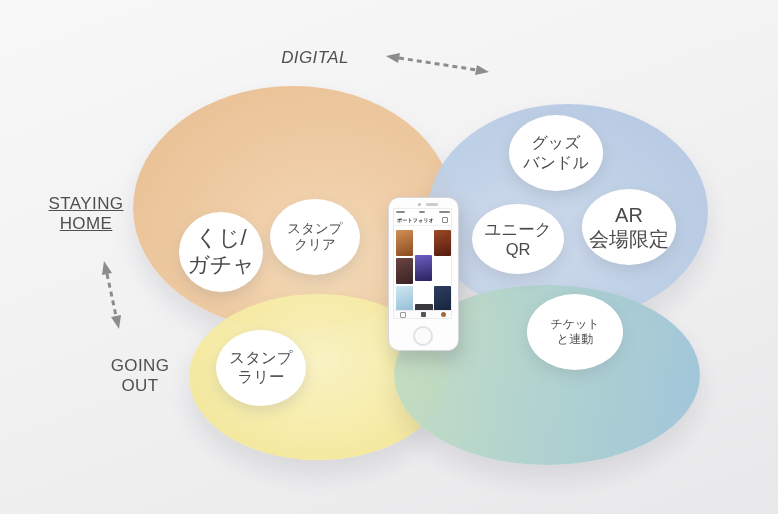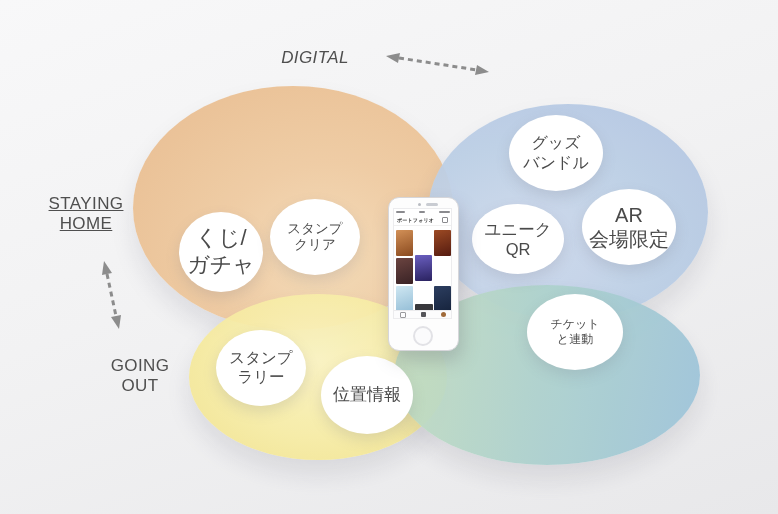--- a/index.html
+++ b/index.html
@@ -125,24 +125,20 @@
     <span>会場限定</span>
   </div>
   <div class="bubble b-qr">
     <span>ユニーク</span>
     <span>QR</span>
   </div>
   <div class="bubble b-stamp">
     <span>スタンプ</span>
     <span>ラリー</span>
   </div>
-  <div class="bubble b-location">
-    <span>位置情報</span>
-    <span></span>
-  </div>
   <div class="bubble b-ticket">
     <span>チケット</span>
     <span>と連動</span>
   </div>
 
   <div class="phone">
     <div class="cam-dot"></div>
     <div class="speaker"></div>
     <div class="screen">
       <div class="statusbar">

